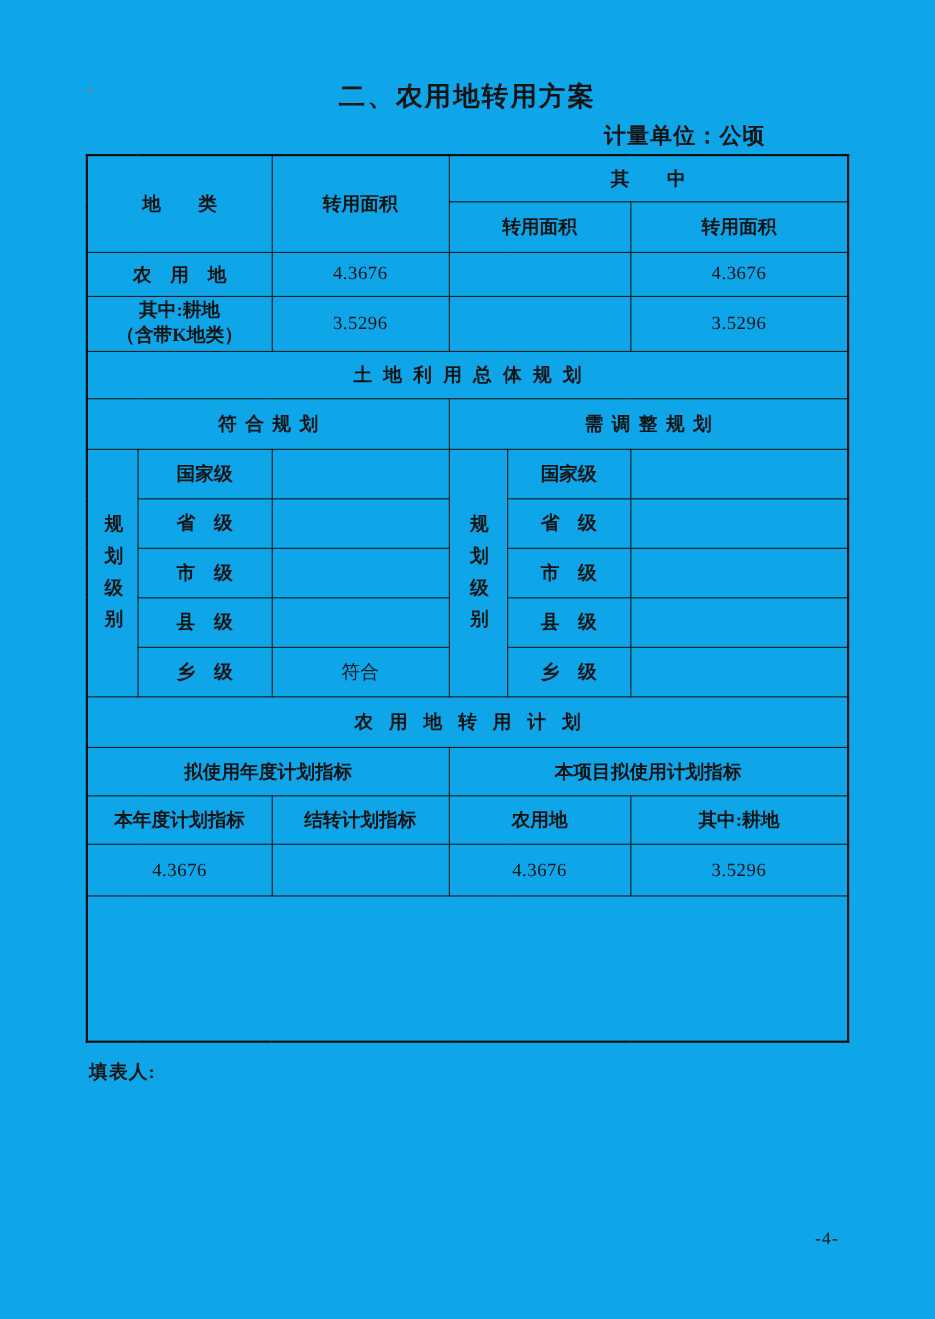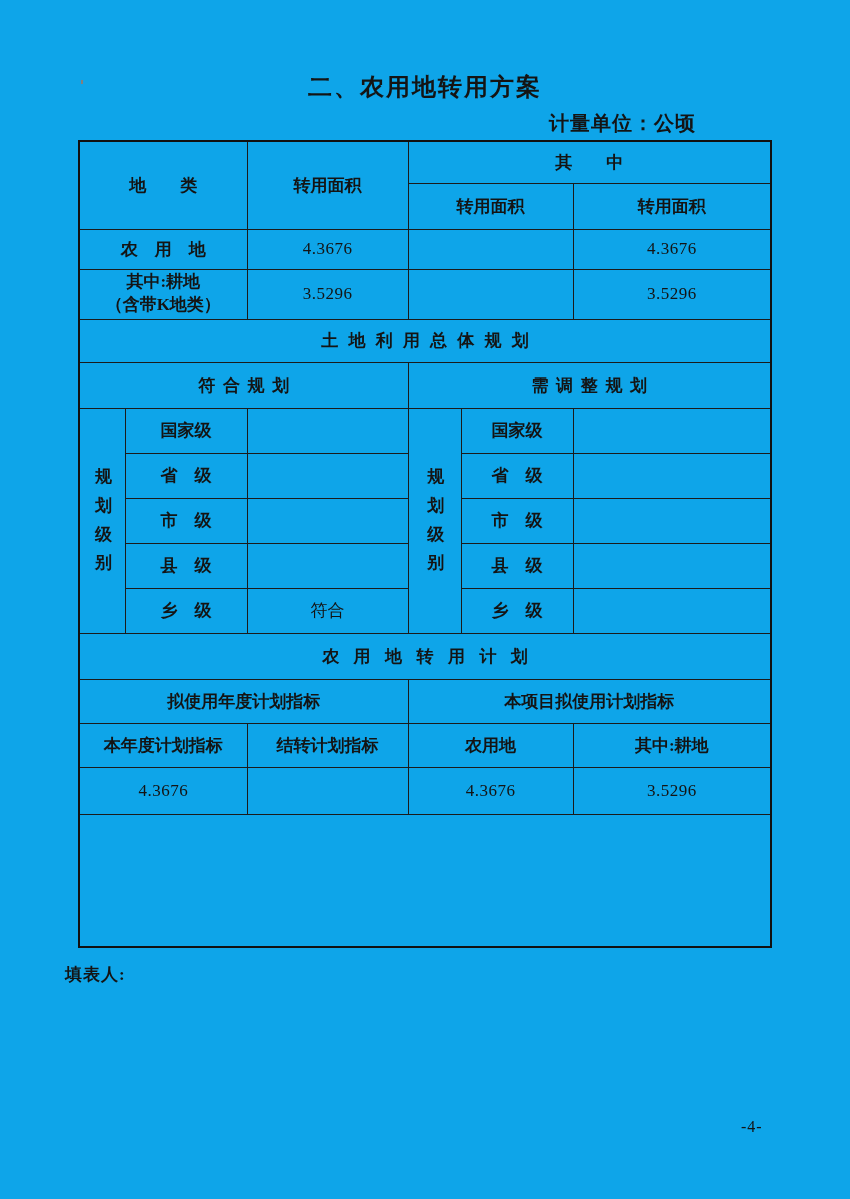--- a/index.html
+++ b/index.html
@@ -29,21 +29,21 @@
   .b{font-weight:bold;}
   .num{font-weight:normal;letter-spacing:0.5px;}
   .ls6{letter-spacing:0.6em;text-indent:0.6em;}
   .ls5{letter-spacing:0.45em;text-indent:0.45em;}
   .ls8{letter-spacing:0.85em;text-indent:0.85em;}
   .two-line{white-space:pre-line;line-height:1.35;font-size:16px;}
   .vtext{width:1.15em;margin:0 auto;line-height:1.7;word-break:break-all;text-align:right;}
   tr.h42{height:42px;}  tr.h46{height:46px;}  tr.h40{height:40px;}
   tr.h50{height:50px;}  tr.h43{height:43px;}  tr.h45{height:45px;}
   tr.h44{height:44px;}  tr.h47{height:47px;}  tr.h133{height:133px;}
-  .preparer{position:absolute;top:963px;left:65px;font-size:17px;font-weight:700;letter-spacing:1px;}
+  .preparer{position:absolute;top:963px;left:81px;font-size:17px;font-weight:700;letter-spacing:1px;}
   .pageno{position:absolute;top:1118px;left:741px;font-size:16px;letter-spacing:1px;}
   .speck{position:absolute;left:81px;top:80px;width:2px;height:4px;background:#808080;}
 </style>
 </head>
 <body>
 
 <div class="page">
 
   <div class="speck"></div>
 

